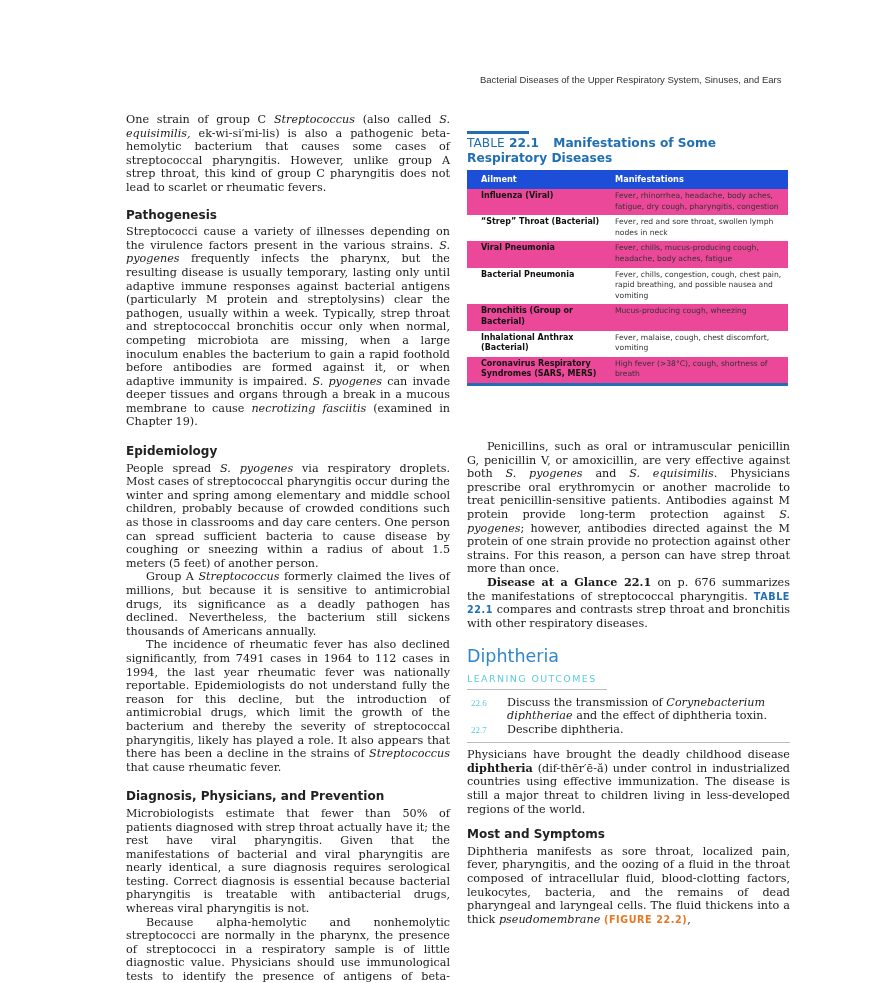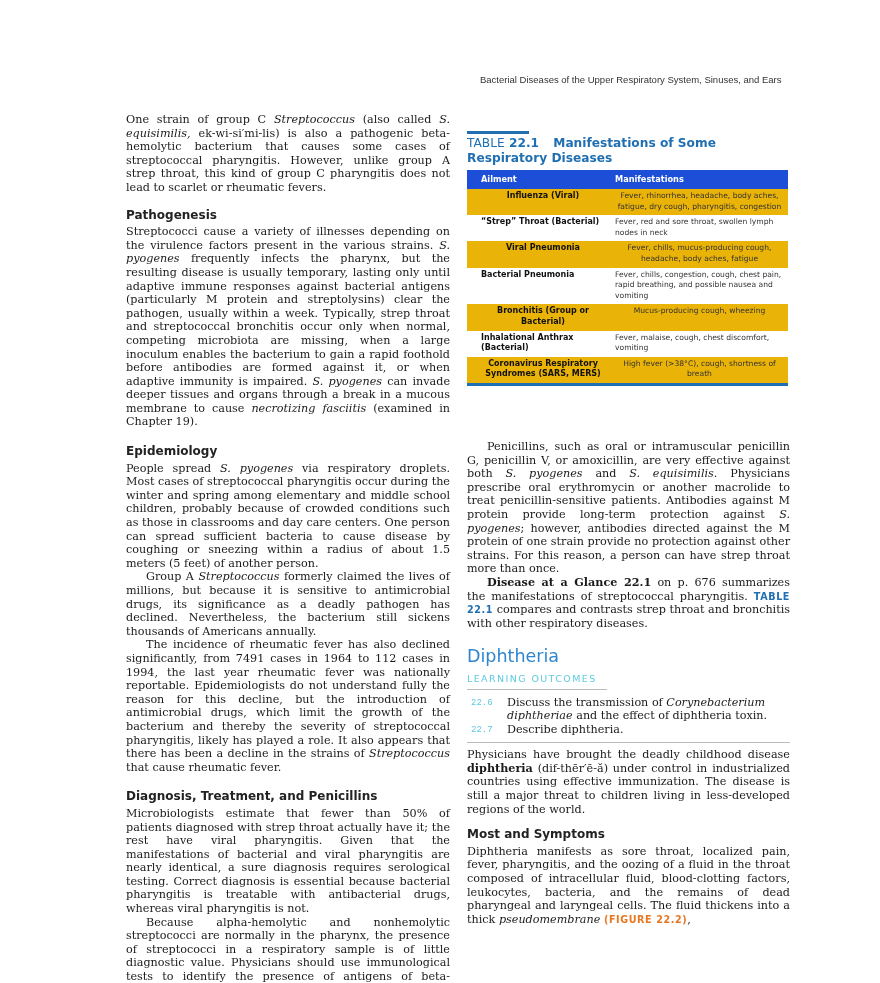--- a/index.html
+++ b/index.html
@@ -15,49 +15,49 @@
   .table-wrap { position: absolute; left: 467px; top: 131px; width: 321px; }
   .table-topbar { width: 62px; height: 3px; background: #1f6fb2; margin-bottom: 2px; }
   .table-title { font-family: "DejaVu Sans", sans-serif; font-size: 12.2px; line-height: 15px; color: #1f6fb2; font-weight: bold; }
   .table-title .lbl { font-weight: normal; }
   .table-title .num { font-weight: bold; margin-right: 10px; }
   table { border-collapse: collapse; width: 321px; margin-top: 4px; font-family: "DejaVu Sans", sans-serif; font-size: 8px; line-height: 10.6px; }
   th { background: #1d4ed8; color: #fff; text-align: left; font-weight: bold; font-size: 8.2px; padding: 3px 4px 3px 14px; height: 13px; }
   td { vertical-align: top; padding: 2px 4px 3px 14px; }
   td.ail { font-weight: bold; width: 124px; color: #111; }
   td.man { color: #333; font-size: 7.6px; padding-left: 6px; }
-  tr.shade td { background: #eab308; text-align: center; }
+  tr.shade td { background: #ec4899; }
   .table-bottom { height: 3px; background: #1f6fb2; }
   .xref { font-family: "DejaVu Sans", sans-serif; font-weight: bold; color: #1f6fb2; font-size: 9.6px; letter-spacing: 0.6px; }
   .figref { font-family: "DejaVu Sans", sans-serif; font-weight: bold; color: #e87722; font-size: 9.6px; letter-spacing: 0.6px; }
   h2 { font-family: "DejaVu Sans", sans-serif; font-weight: normal; color: #2f86cf; font-size: 17.5px; margin: 20px 0 8px 0; }
   .lo-head { font-family: "DejaVu Sans", sans-serif; font-weight: normal; color: #5ccbe0; font-size: 9.5px; letter-spacing: 1.4px; padding-bottom: 3px; border-bottom: 1px solid #bbb; width: 140px; }
   .lo-list { margin: 6px 0 0 4px; padding: 0; list-style: none; }
   .lo-list li { display: flex; margin: 0; }
-  .lo-num { font-family: Liberation Mono, monospace; color: #5ccbe0; font-size: 9px; width: 24px; flex: none; padding-top: 1px; }
+  .lo-num { font-family: Liberation Serif, serif; color: #5ccbe0; font-size: 9px; width: 24px; flex: none; padding-top: 1px; }
   .lo-text { text-align: left; margin-left: 12px; }
   .lo-rule { border-top: 1px solid #bbb; margin: 5px 0 5px 0; }
 </style>
 </head>
 <body>
 
 <div class="running-head">Bacterial Diseases of the Upper Respiratory System, Sinuses, and Ears</div>
 
 <div class="col col-left">
   <p><span>One strain of group C </span><em>Streptococcus</em><span> (also called </span><em>S. equisimilis,</em><span> ek-wi-si′mi-lis) is also a pathogenic beta-hemolytic bacterium that causes some cases of streptococcal pharyngitis. However, unlike group A strep throat, this kind of group C pharyngitis does not lead to scarlet or rheumatic fevers.</span></p>
 
   <h3>Pathogenesis</h3>
   <p><span>Streptococci cause a variety of illnesses depending on the virulence factors present in the various strains. </span><em>S. pyogenes</em><span> frequently infects the pharynx, but the resulting disease is usually temporary, lasting only until adaptive immune responses against bacterial antigens (particularly M protein and streptolysins) clear the pathogen, usually within a week. Typically, strep throat and streptococcal bronchitis occur only when normal, competing microbiota are missing, when a large inoculum enables the bacterium to gain a rapid foothold before antibodies are formed against it, or when adaptive immunity is impaired. </span><em>S. pyogenes</em><span> can invade deeper tissues and organs through a break in a mucous membrane to cause </span><em>necrotizing fasciitis</em><span> (examined in Chapter 19).</span></p>
 
   <h3 style="margin-top:16px">Epidemiology</h3>
   <p><span>People spread </span><em>S. pyogenes</em><span> via respiratory droplets. Most cases of streptococcal pharyngitis occur during the winter and spring among elementary and middle school children, probably because of crowded conditions such as those in classrooms and day care centers. One person can spread sufficient bacteria to cause disease by coughing or sneezing within a radius of about 1.5 meters (5 feet) of another person.</span></p>
   <p class="indent"><span>Group A </span><em>Streptococcus</em><span> formerly claimed the lives of millions, but because it is sensitive to antimicrobial drugs, its significance as a deadly pathogen has declined. Nevertheless, the bacterium still sickens thousands of Americans annually.</span></p>
   <p class="indent"><span>The incidence of rheumatic fever has also declined significantly, from 7491 cases in 1964 to 112 cases in 1994, the last year rheumatic fever was nationally reportable. Epidemiologists do not understand fully the reason for this decline, but the introduction of antimicrobial drugs, which limit the growth of the bacterium and thereby the severity of streptococcal pharyngitis, likely has played a role. It also appears that there has been a decline in the strains of </span><em>Streptococcus</em><span> that cause rheumatic fever.</span></p>
 
-  <h3 style="margin-top:16px">Diagnosis, Treatment, and Penicillins</h3>
+  <h3 style="margin-top:16px">Diagnosis, Physicians, and Prevention</h3>
   <p>Microbiologists estimate that fewer than 50% of patients diagnosed with strep throat actually have it; the rest have viral pharyngitis. Given that the manifestations of bacterial and viral pharyngitis are nearly identical, a sure diagnosis requires serological testing. Correct diagnosis is essential because bacterial pharyngitis is treatable with antibacterial drugs, whereas viral pharyngitis is not.</p>
   <p class="indent"><span>Because alpha-hemolytic and nonhemolytic streptococci are normally in the pharynx, the presence of streptococci in a respiratory sample is of little diagnostic value. Physicians should use immunological tests to identify the presence of antigens of beta-hemolytic strains of </span></p>
 </div>
 
 <div class="table-wrap">
   <div class="table-topbar"></div>
   <div class="table-title">
     <span class="lbl">TABLE</span>
     <span class="num">22.1</span>
     <span>Manifestations of Some Respiratory Diseases</span>

